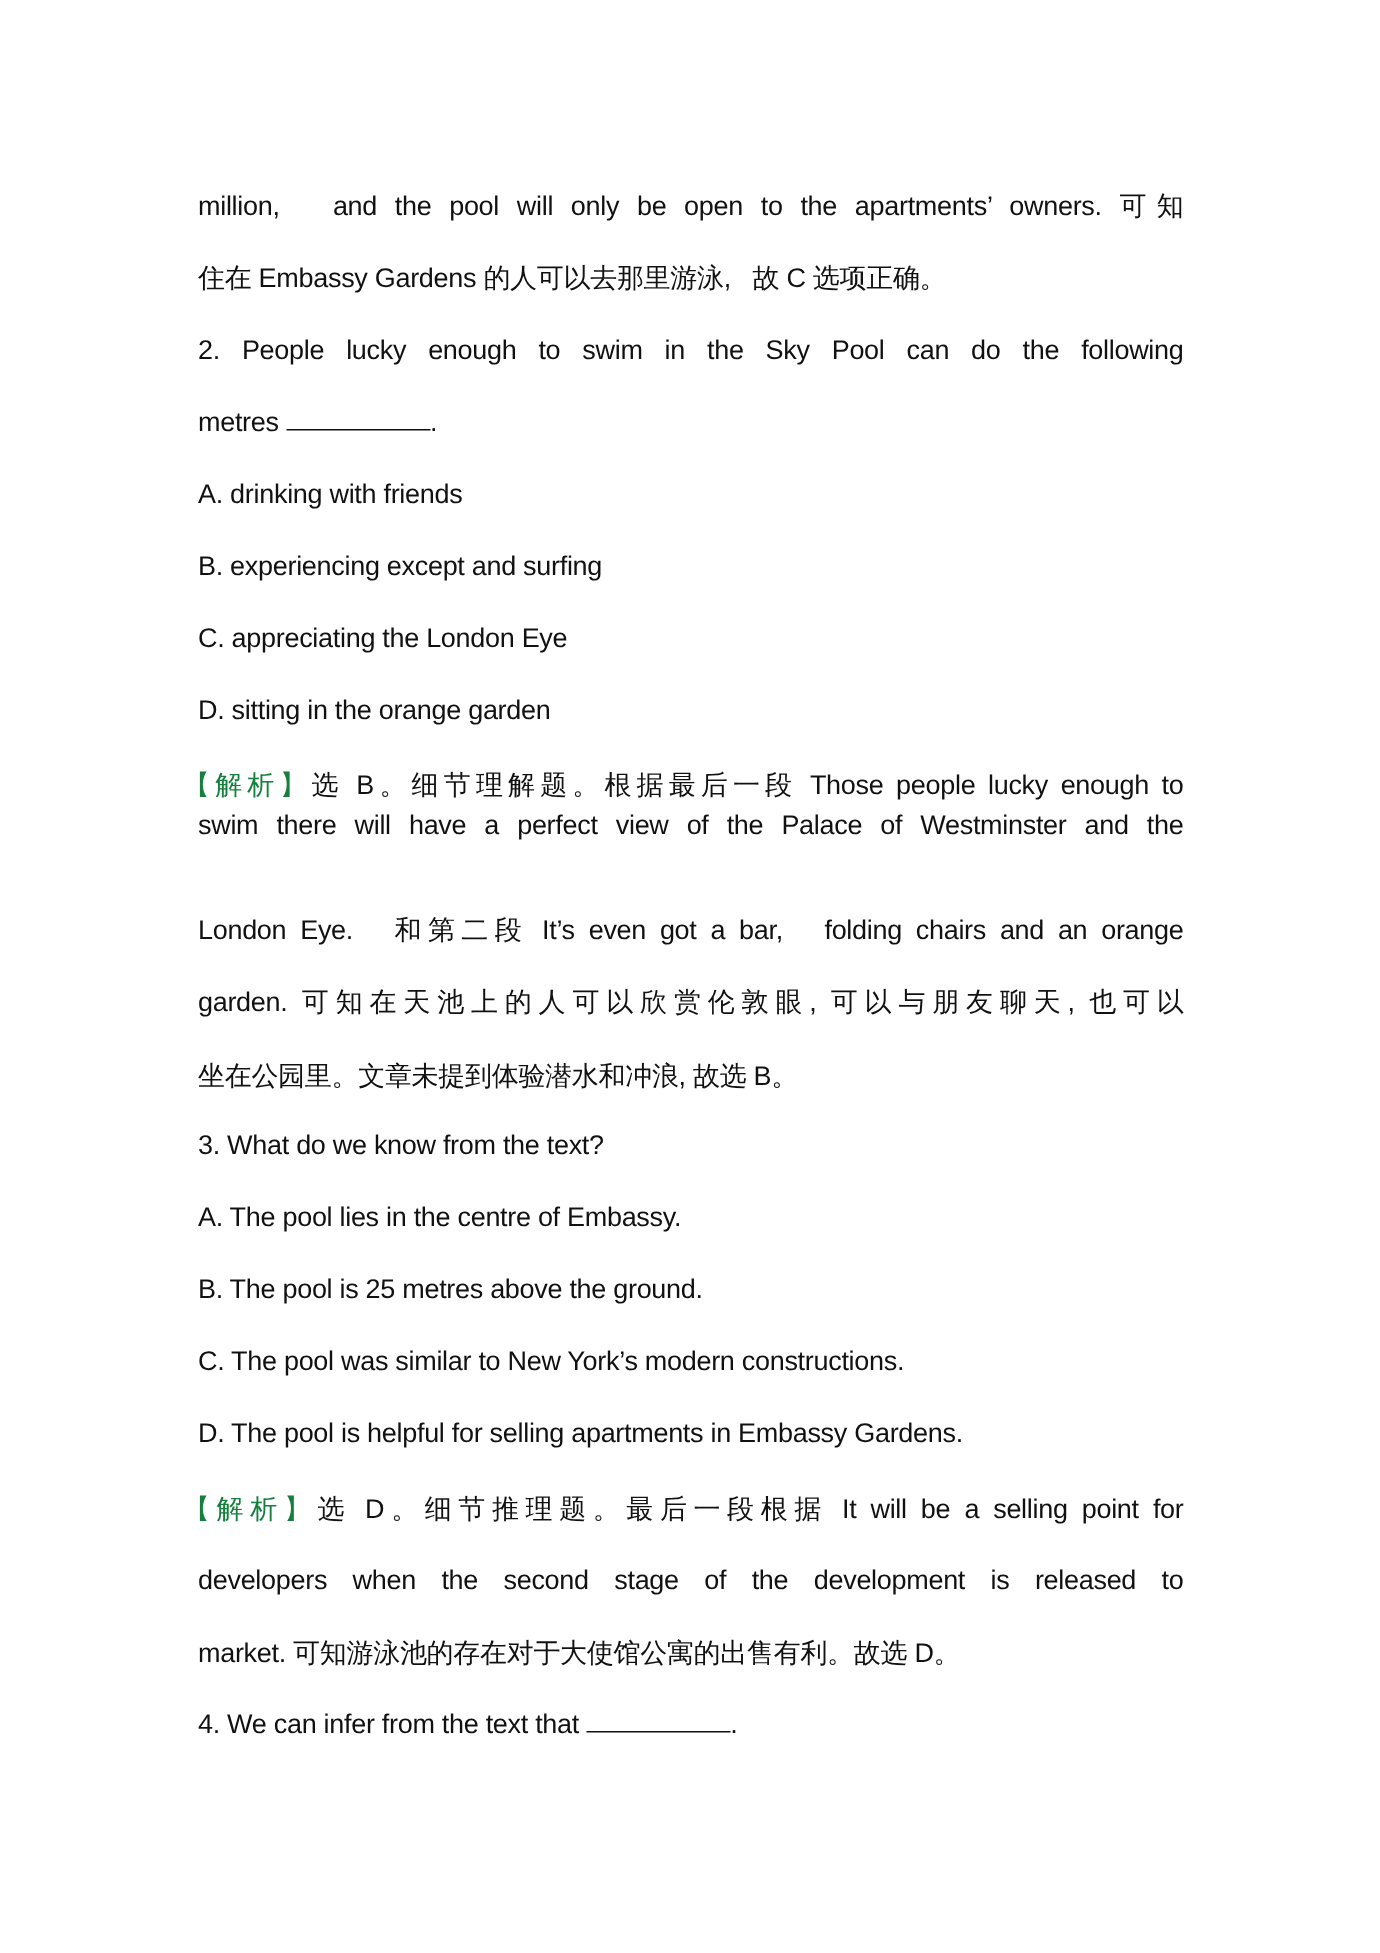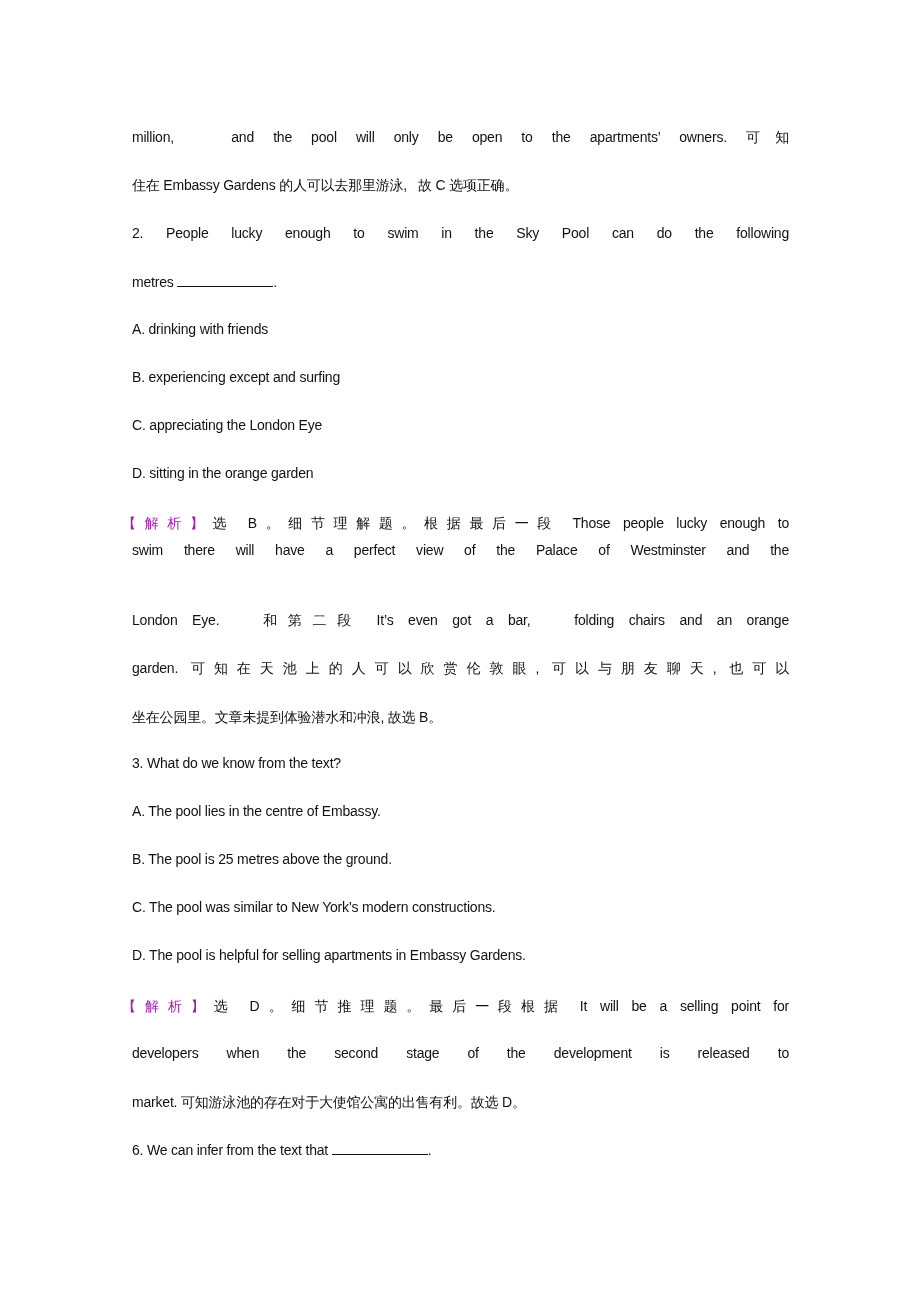--- a/index.html
+++ b/index.html
@@ -18,32 +18,32 @@
     .page {
       position: absolute;
       left: 132px;
       top: 118px;
       width: 657px;
     }
     .line {
       position: absolute;
       left: 0;
       width: 657px;
-      font-size: 14px;
+      font-size: 18px;
       line-height: 26px;
       white-space: nowrap;
       letter-spacing: -0.2px;
     }
     .justify {
       text-align: justify;
       text-align-last: justify;
       white-space: normal;
     }
     .label {
-      color: #a21caf;
+      color: #15803d;
       margin-left: -10px;
     }
     .blank {
       display: inline-block;
       width: 96px;
       border-bottom: 1px solid #111;
       height: 18px;
       vertical-align: baseline;
     }
   </style>
@@ -78,16 +78,16 @@
   <div class="line" style="top:776px">C. The pool was similar to New York’s modern constructions.</div>
   <div class="line" style="top:824px">D. The pool is helpful for selling apartments in Embassy Gardens.</div>
 
   <div class="line justify" style="top:875px">
     <span class="label">【解析】</span><span>选 D。细节推理题。最后一段根据 It will be a selling point for</span>
   </div>
   <div class="line justify" style="top:922px">developers when the second stage of the development is released to</div>
   <div class="line" style="top:971px">market.&nbsp;可知游泳池的存在对于大使馆公寓的出售有利。故选 D。</div>
 
   <div class="line" style="top:1018px">
-    <span>6. We can infer from the text that </span><span class="blank"></span><span>.</span>
+    <span>4. We can infer from the text that </span><span class="blank"></span><span>.</span>
   </div>
 
 </div>
 
 </body></html>

